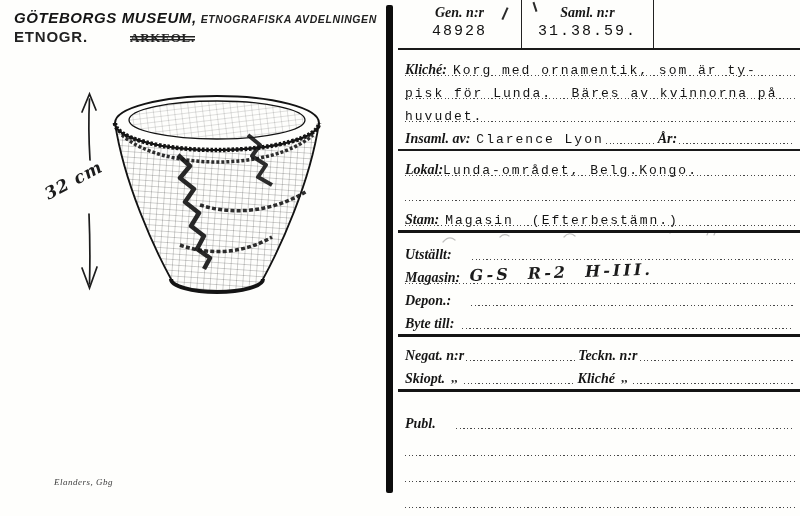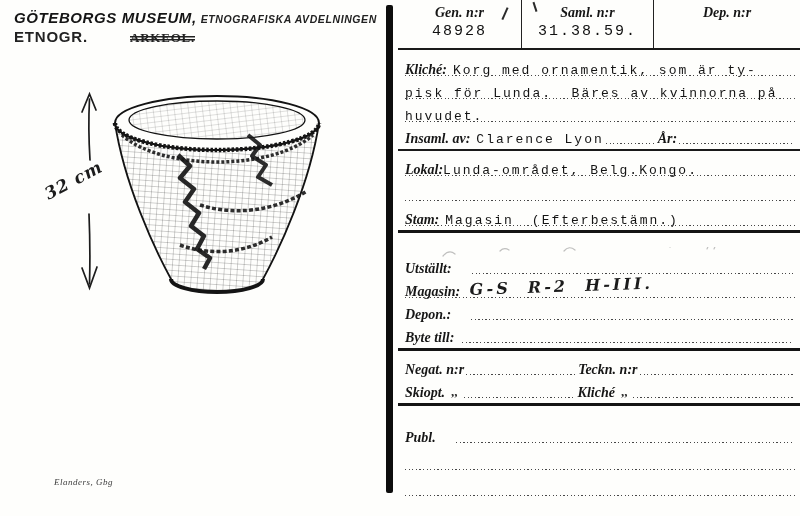--- a/index.html
+++ b/index.html
@@ -66,21 +66,21 @@
     font-family:"Liberation Mono", monospace; font-size:15px;
     letter-spacing:2px; color:#111; margin-top:2px;
   }
   .pen-mark { position:absolute; background:#2a2a2a; }
   .pen-mark-1 { left:106px; top:7px; width:1.5px; height:13px; transform:rotate(24deg); }
   .pen-mark-2 { left:12px;  top:2px; width:1.5px; height:10px; transform:rotate(-18deg); }
 
   .sec { position:relative; }
   .sec-b { padding-top:5px; border-bottom:2px solid #1a1a1a; }
   .sec-c { padding-top:4px; border-bottom:3px solid #141414; }
-  .sec-d { padding-top:23px; border-bottom:3px solid #141414; }
+  .sec-d { padding-top:9px; border-bottom:3px solid #141414; }
   .sec-e { padding-top:6px; border-bottom:3px solid #141414; }
   .sec-f { padding-top:17px; }
 
   .frow {
     position:relative; display:flex; align-items:flex-end;
     height:23px; padding:0 5px 2px 7px; white-space:nowrap;
   }
   .frow.tall { height:25px; }
   .dots {
     position:absolute; left:7px; right:5px; bottom:4px; height:1.5px;
@@ -170,24 +170,20 @@
       <div class="hcell hcell-gen">
         <div class="hlabel">Gen. n:r</div>
         <div class="hvalue">48928</div>
         <div class="pen-mark pen-mark-1"></div>
       </div>
       <div class="hcell hcell-saml">
         <div class="hlabel">Saml. n:r</div>
         <div class="hvalue">31.38.59.</div>
         <div class="pen-mark pen-mark-2"></div>
       </div>
-      <div class="hcell hcell-dep">
-        <div class="hlabel">Dep. n:r</div>
-        <div class="hvalue"></div>
-      </div>
     </div>
 
     <div class="sec sec-b">
       <div class="frow tall">
         <div class="dots"></div>
         <span class="lbl">Kliché:</span>
         <span class="gap6"></span>
         <span class="typed">Korg med ornamentik, som är ty-</span>
       </div>
       <div class="frow">

